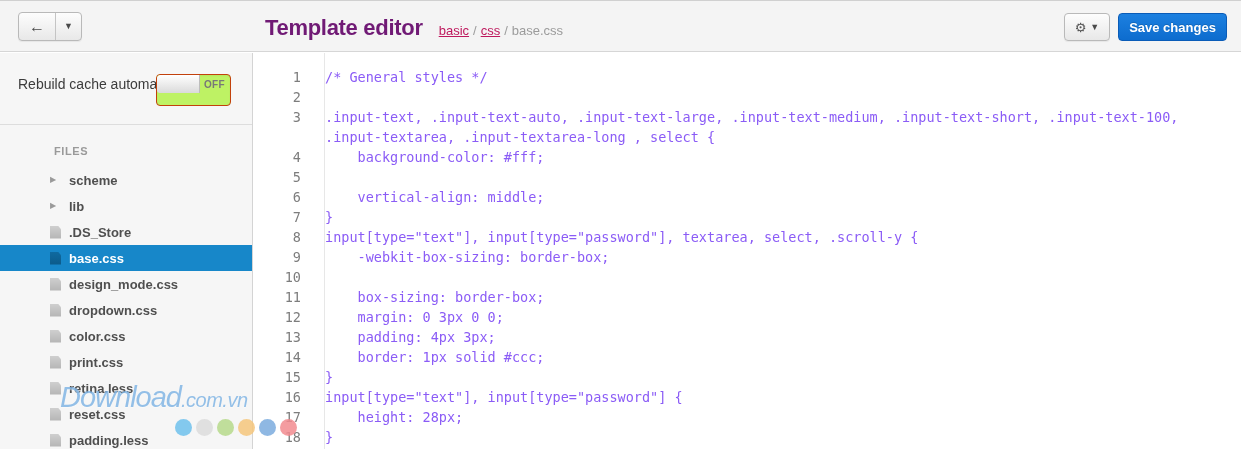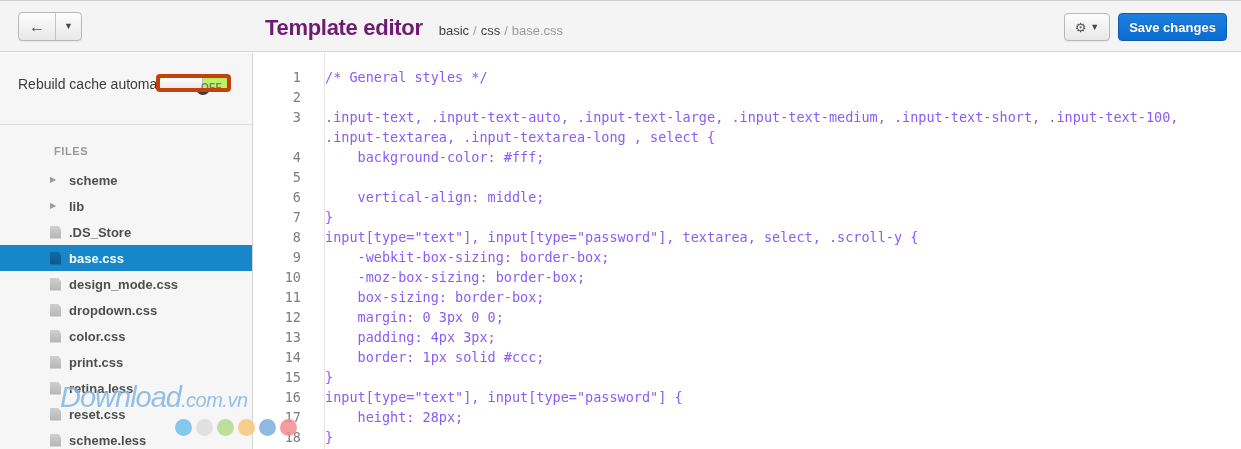--- a/index.html
+++ b/index.html
@@ -36,21 +36,21 @@
     width: 25px; display: flex; align-items: center; justify-content: center; cursor: pointer;
   }
   .caret-down { font-size: 9px; color: #4a4a4a; line-height: 1; }
 
   .title-wrap {
     position: absolute; left: 265px; top: 14px;
     display: flex; align-items: baseline;
   }
   .page-title { font-size: 22px; font-weight: bold; color: #701a75; letter-spacing: -0.3px; }
   .breadcrumb { margin-left: 16px; font-size: 13px; color: #9b9b9b; }
-  .crumb-link { color: #404040; cursor: pointer; }
+  .crumb-link { color: #be185d; cursor: pointer; text-decoration: underline; }
   .crumb-sep { color: #9b9b9b; margin: 0 4px; }
   .crumb-current { color: #9b9b9b; }
 
   .gear-btn {
     position: absolute; left: 1064px; top: 12px; width: 46px; height: 28px;
     border: 1px solid #b9b9b9; border-radius: 4px;
     background: linear-gradient(#fdfdfd, #e8e8e8);
     box-shadow: 0 1px 1px rgba(0,0,0,0.06);
     display: flex; align-items: center; justify-content: center; gap: 4px;
     cursor: pointer;
@@ -78,22 +78,22 @@
     width: 125px; font-size: 14px; color: #3c3c3c; line-height: 20px;
     display: inline;
   }
   .help-badge {
     display: inline-flex; width: 14px; height: 14px; border-radius: 50%;
     background: #3d3d3d; color: #fff; font-size: 9px; font-weight: bold;
     align-items: center; justify-content: center; vertical-align: -2px;
     margin-left: 4px; cursor: pointer;
   }
   .toggle {
-    position: absolute; right: 21px; top: 21px; width: 75px; height: 18px;
-    border: 4px solid #c2410c; border-radius: 4px; background: #bef264;
+    position: absolute; right: 21px; top: 21px; width: 75px; height: 32px;
+    border: 1px solid #c2410c; border-radius: 4px; background: #bef264;
     box-shadow: inset 0 1px 2px rgba(0,0,0,0.05);
     cursor: pointer; overflow: hidden;
   }
   .toggle-knob {
     position: absolute; left: 0; top: 0; width: 43px; height: 18px;
     background: linear-gradient(#ffffff, #dadada);
     border-right: 1px solid #bdbdbd; border-radius: 3px 0 0 3px;
   }
   .toggle-state {
     position: absolute; right: 0; top: 0; width: 31px; height: 18px;
@@ -234,21 +234,21 @@
       <div class="tree-row">
         <span class="file-icon"></span>
         <span class="tree-label">retina.less</span>
       </div>
       <div class="tree-row">
         <span class="file-icon"></span>
         <span class="tree-label">reset.css</span>
       </div>
       <div class="tree-row">
         <span class="file-icon"></span>
-        <span class="tree-label">scheme.less</span>
+        <span class="tree-label">padding.less</span>
       </div>
     </div>
 </div>
 
 <div class="editor">
   <div class="gutter-line"></div>
   <div class="code-lines" id="code-lines">
       <div class="code-row">
         <div class="ln">1</div>
         <div class="code-text">/* General styles */</div>
@@ -283,21 +283,20 @@
       <div class="code-row">
         <div class="ln">8</div>
         <div class="code-text">input[type="text"], input[type="password"], textarea, select, .scroll-y {</div>
       </div>
       <div class="code-row">
         <div class="ln">9</div>
         <div class="code-text">    -webkit-box-sizing: border-box;</div>
       </div>
       <div class="code-row">
         <div class="ln">10</div>
-        <div class="code-text">    -moz-box-sizing: border-box;</div>
       </div>
       <div class="code-row">
         <div class="ln">11</div>
         <div class="code-text">    box-sizing: border-box;</div>
       </div>
       <div class="code-row">
         <div class="ln">12</div>
         <div class="code-text">    margin: 0 3px 0 0;</div>
       </div>
       <div class="code-row">

